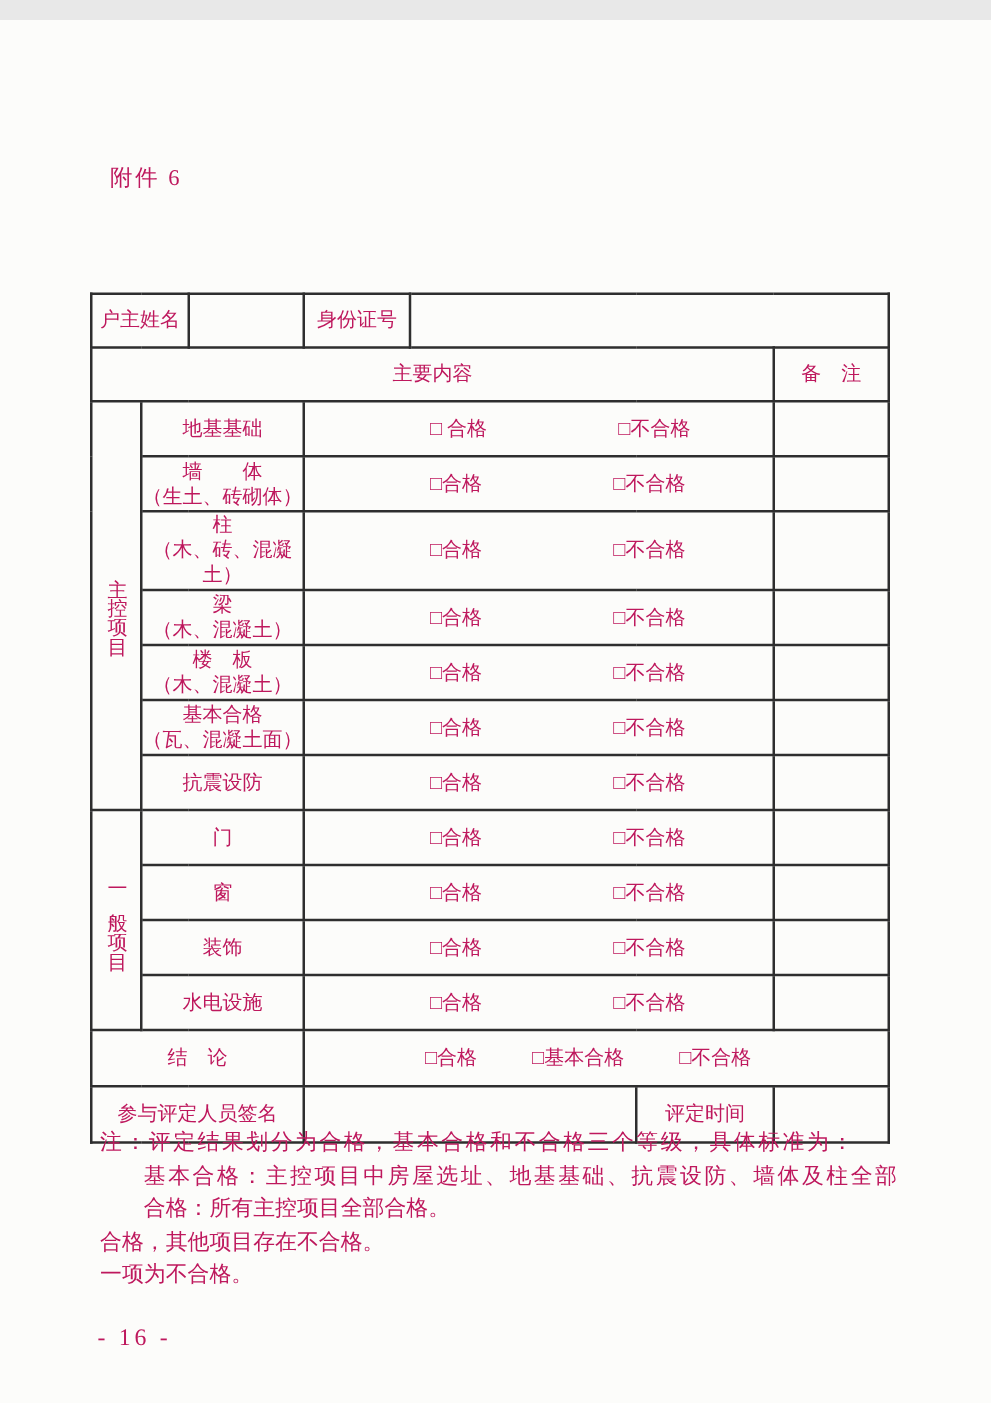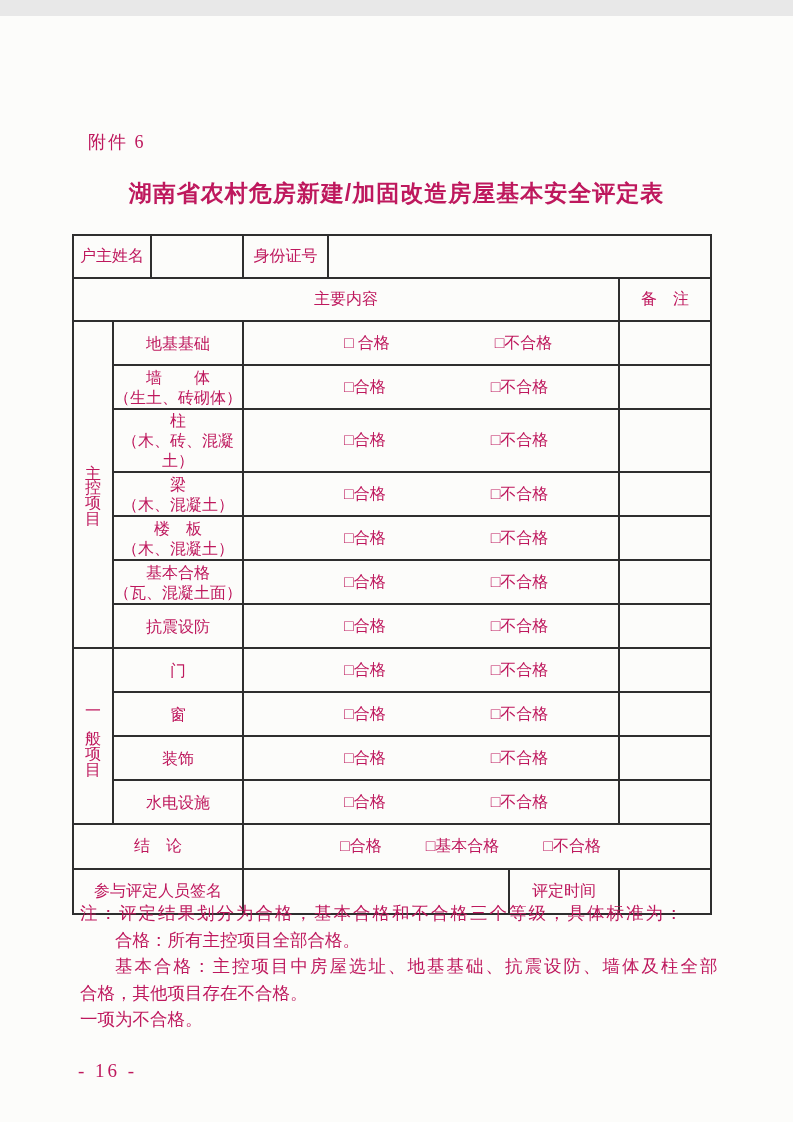--- a/index.html
+++ b/index.html
@@ -53,21 +53,20 @@
     font-size:19px; letter-spacing:3px;
   }
 </style>
 </head>
 <body>
 
 <div class="page">
 
   <div class="attachment">附件 6</div>
 
-  <div class="doc-title">湖南省农村危房新建/加固改造房屋基本安全评定表</div>
 
   <table class="form-table">
     <colgroup>
       <col style="width:40px">
         <col style="width:38px">
         <col style="width:92px">
       <col style="width:85px">
         <col style="width:181px">
         <col style="width:110px">
         <col style="width:92px">
@@ -248,21 +247,21 @@
       <td colspan="3" class="c">参与评定人员签名</td>
       <td colspan="2"></td>
       <td class="c">评定时间</td>
       <td></td>
     </tr>
   </tbody>
     </table>
 
   <div class="notes">
     <div class="note-line wide">注：评定结果划分为合格，基本合格和不合格三个等级，具体标准为：</div>
+    <div class="note-line indent wide">基本合格：主控项目中房屋选址、地基基础、抗震设防、墙体及柱全部</div>
     <div class="note-line indent">合格：所有主控项目全部合格。</div>
-    <div class="note-line indent wide">基本合格：主控项目中房屋选址、地基基础、抗震设防、墙体及柱全部</div>
     <div class="note-line">合格，其他项目存在不合格。</div>
     <div class="note-line">一项为不合格。</div>
   </div>
 
   <div class="page-num">- 16 -</div>
 
 </div>
 
 </body></html>

